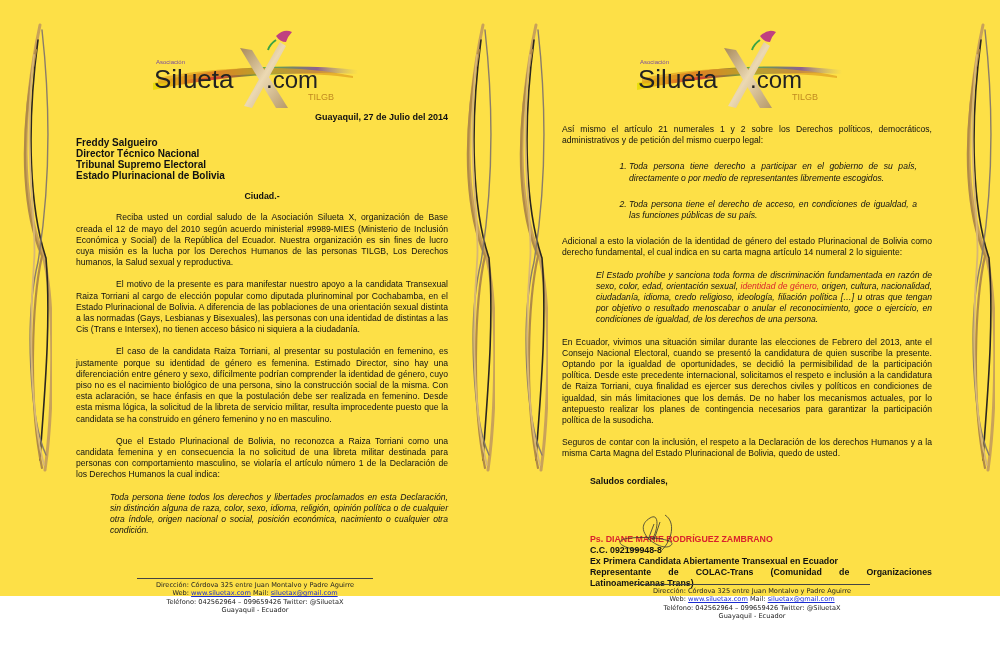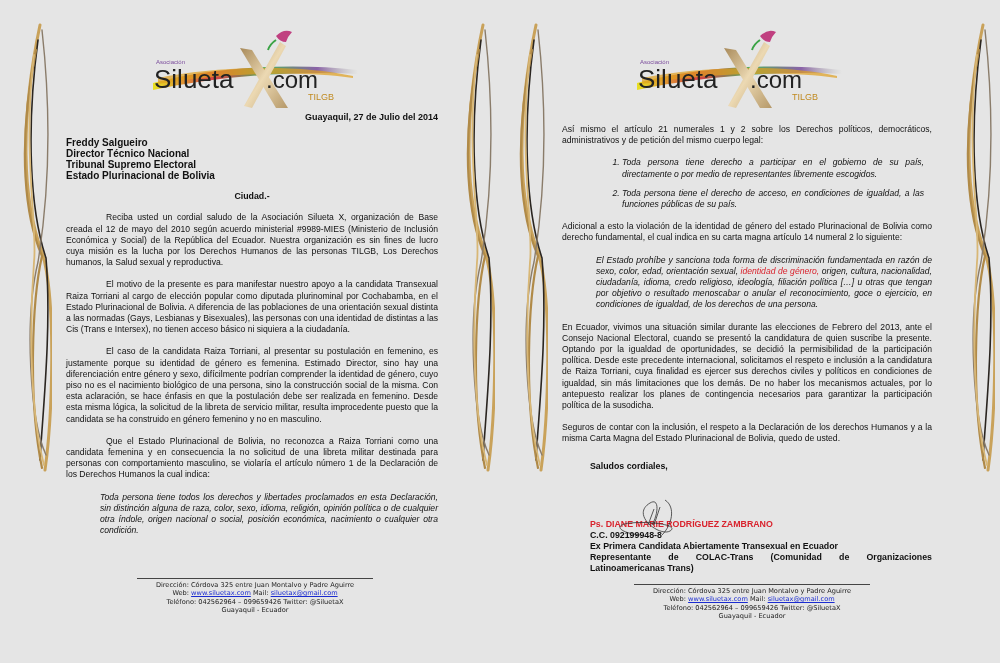--- a/index.html
+++ b/index.html
@@ -1,43 +1,43 @@
 <!DOCTYPE html>
 <html><head>
 <meta charset="utf-8">
 <style>
   html, body { margin: 0; padding: 0; }
   body {
     width: 1000px; height: 663px; background: #ffffff; position: relative; overflow: hidden;
     font-family: "Liberation Sans", sans-serif; color: #111;
   }
-  .page { position: absolute; top: 0; height: 663px; background: #e5e5e5; }
+  .page { position: absolute; top: 0; height: 596px; background: #fde047; }
   .page.left { left: 0; width: 500px; }
   .page.right { left: 500px; width: 500px; }
 
   .deco { position: absolute; top: 0; width: 40px; height: 663px; }
   .deco svg { width: 100%; height: 100%; }
 
   .logo { position: absolute; top: 28px; width: 215px; height: 82px; }
   .page.left .logo { left: 148px; }
   .page.right .logo { left: 632px; left: 132px; }
   .logo svg { width: 100%; height: 100%; }
 
   .content { position: absolute; font-size: 8.6px; line-height: 11.2px; }
-  .page.left .content { left: 66px; width: 372px; top: 112px; }
+  .page.left .content { left: 76px; width: 372px; top: 112px; }
   .page.right .content { left: 62px; width: 370px; top: 124px; }
 
   .date { text-align: right; font-weight: bold; font-size: 9px; margin-bottom: 14px; }
   .recipient { font-weight: bold; font-size: 10px; line-height: 11px; }
   .city { font-weight: bold; font-size: 8.8px; margin-top: 10px; margin-bottom: 10px; text-align: center; }
   p { margin: 0 0 11px 0; text-align: justify; }
   p.indent { text-indent: 40px; }
   .quote { font-style: italic; margin: 0 0 11px 34px; text-align: justify; }
   ol.quote-list { font-style: italic; margin: 0 0 11px 34px; padding-left: 18px; text-align: justify; }
-  ol.quote-list li { margin: 8px; }
+  ol.quote-list li { margin: 15px; }
   .red { color: #d9232d; }
 
   .sign-block { margin-left: 28px; margin-top: 16px; }
   .greeting { font-weight: bold; font-size: 8.8px; margin-bottom: 47px; }
   .signature { position: absolute; left: 20px; top: -24px; width: 85px; height: 45px; }
   .signer { position: relative; font-weight: bold; font-size: 8.8px; line-height: 11px; }
   .signer .name { color: #d9232d; }
   .signer .role-just { text-align: justify; text-align-last: left; }
 
   .footer { position: absolute; top: 578px; width: 236px; text-align: center;

